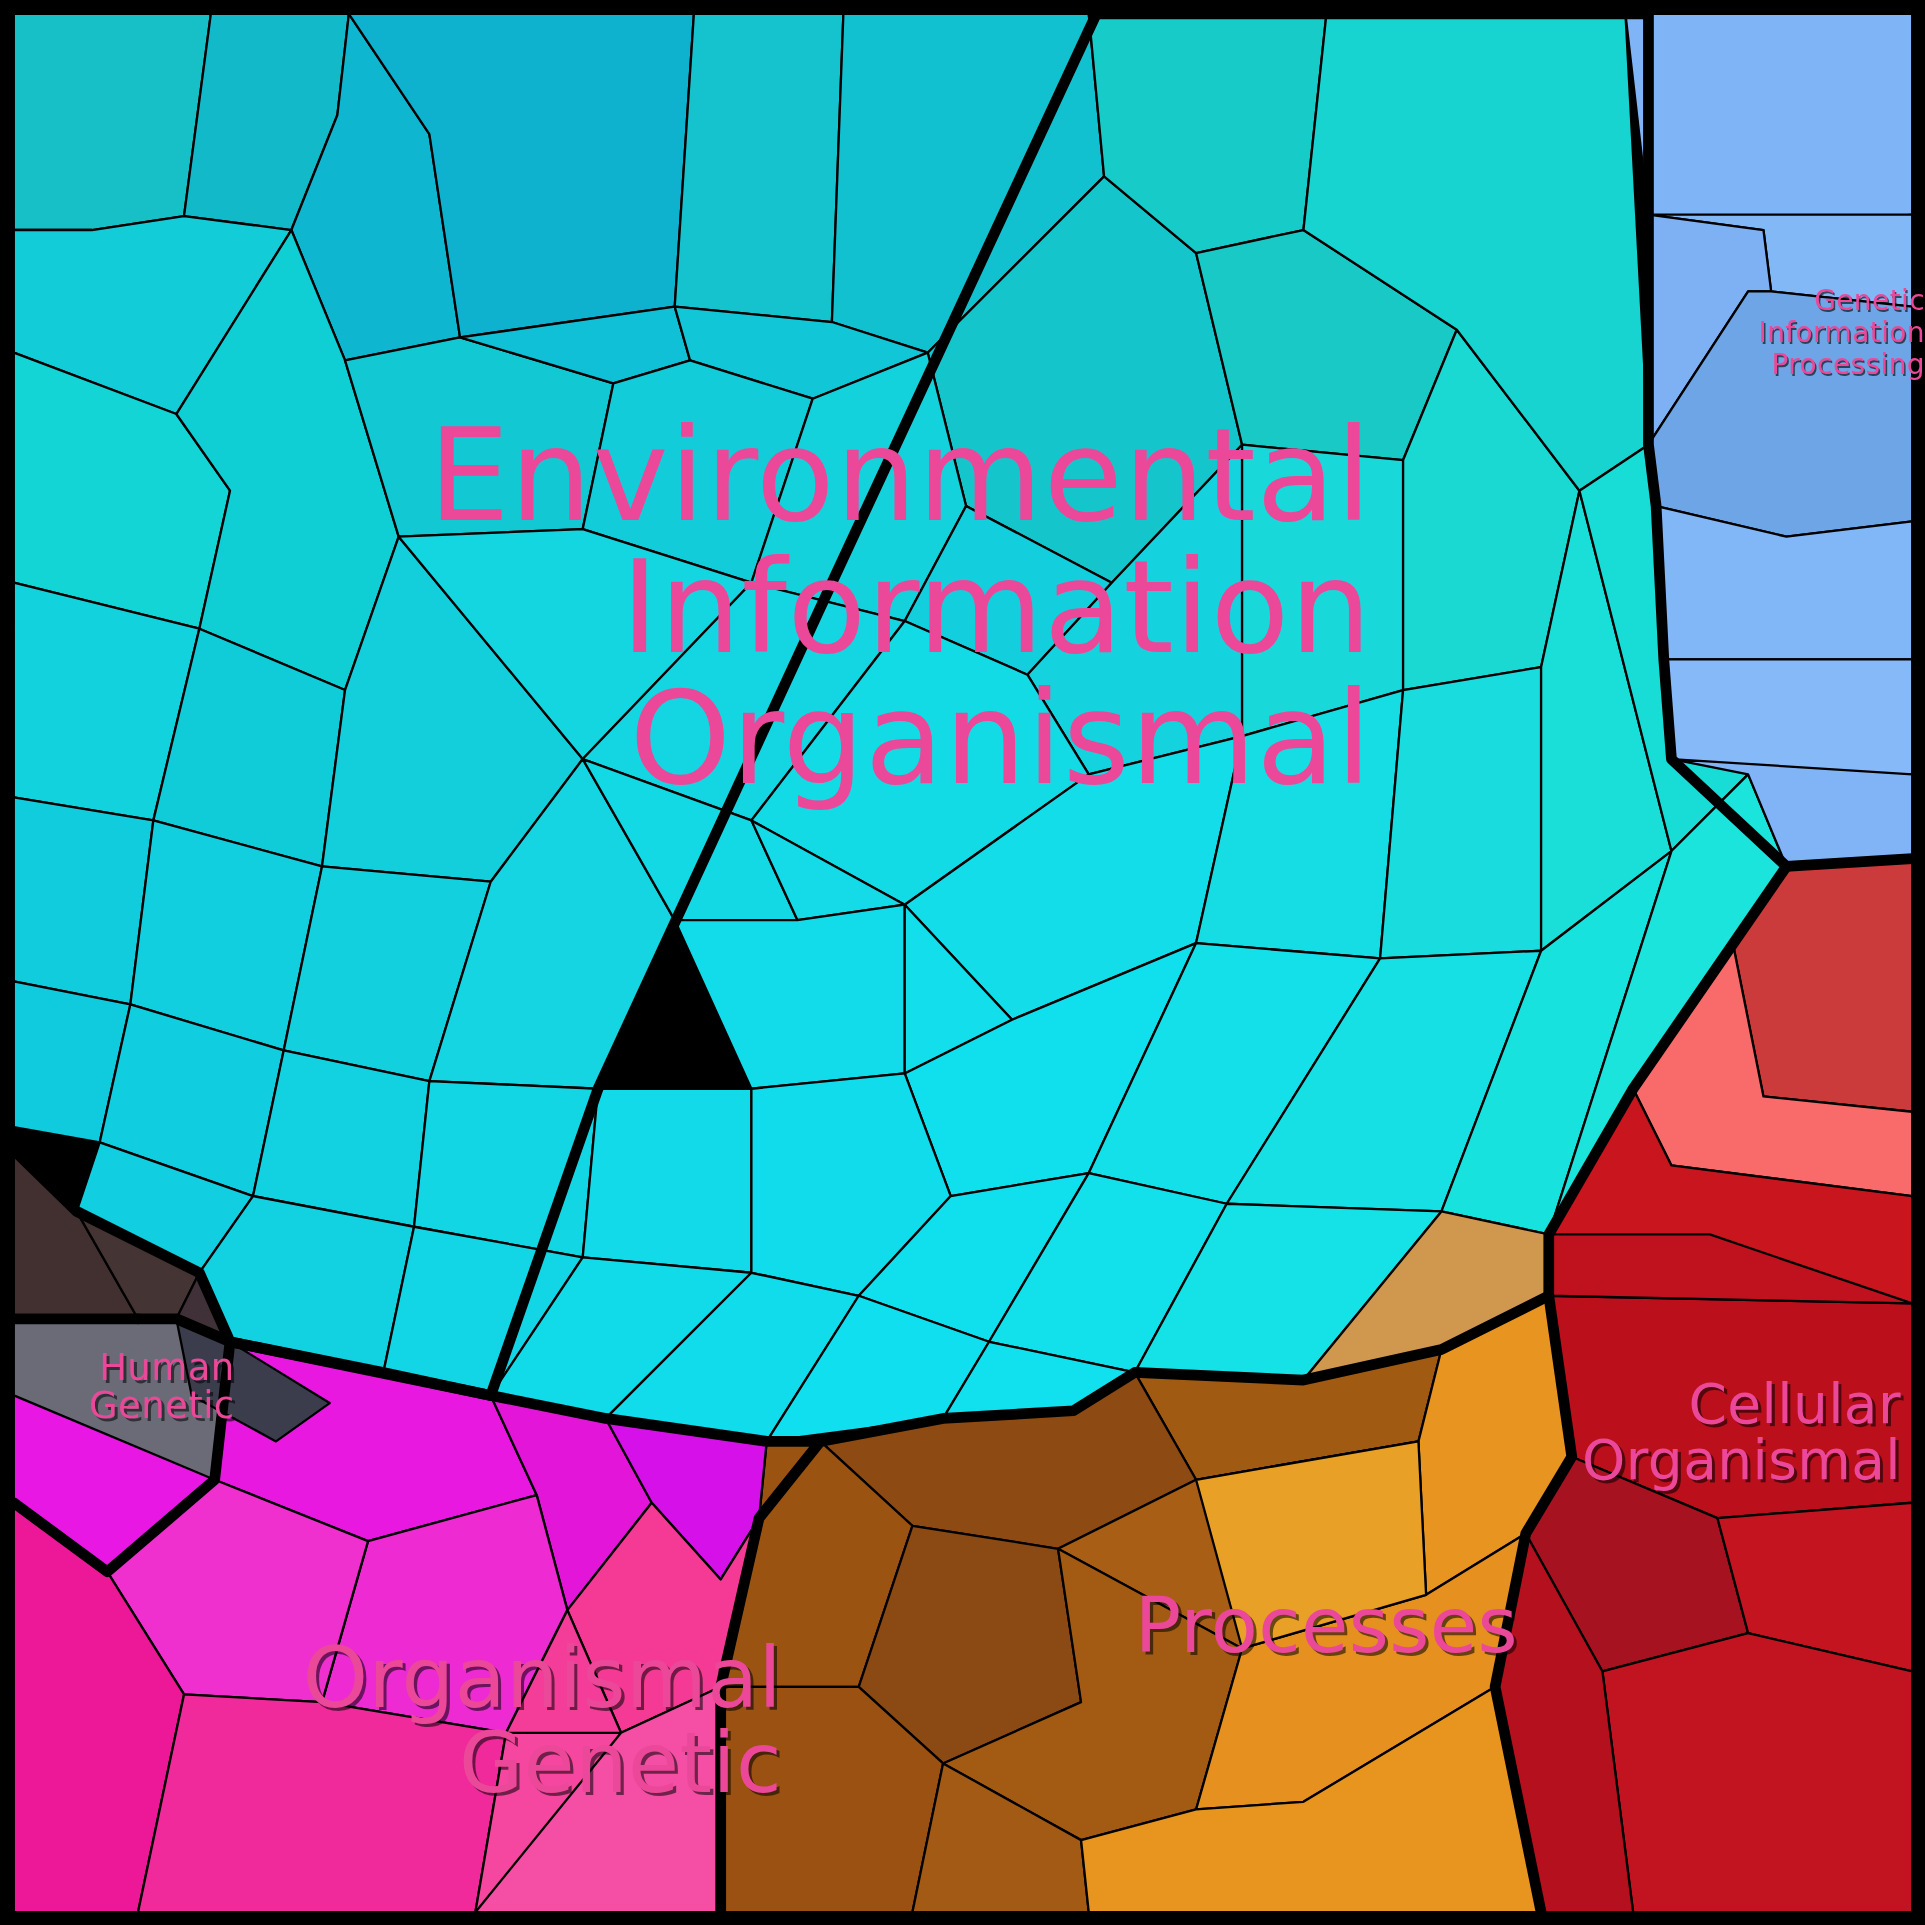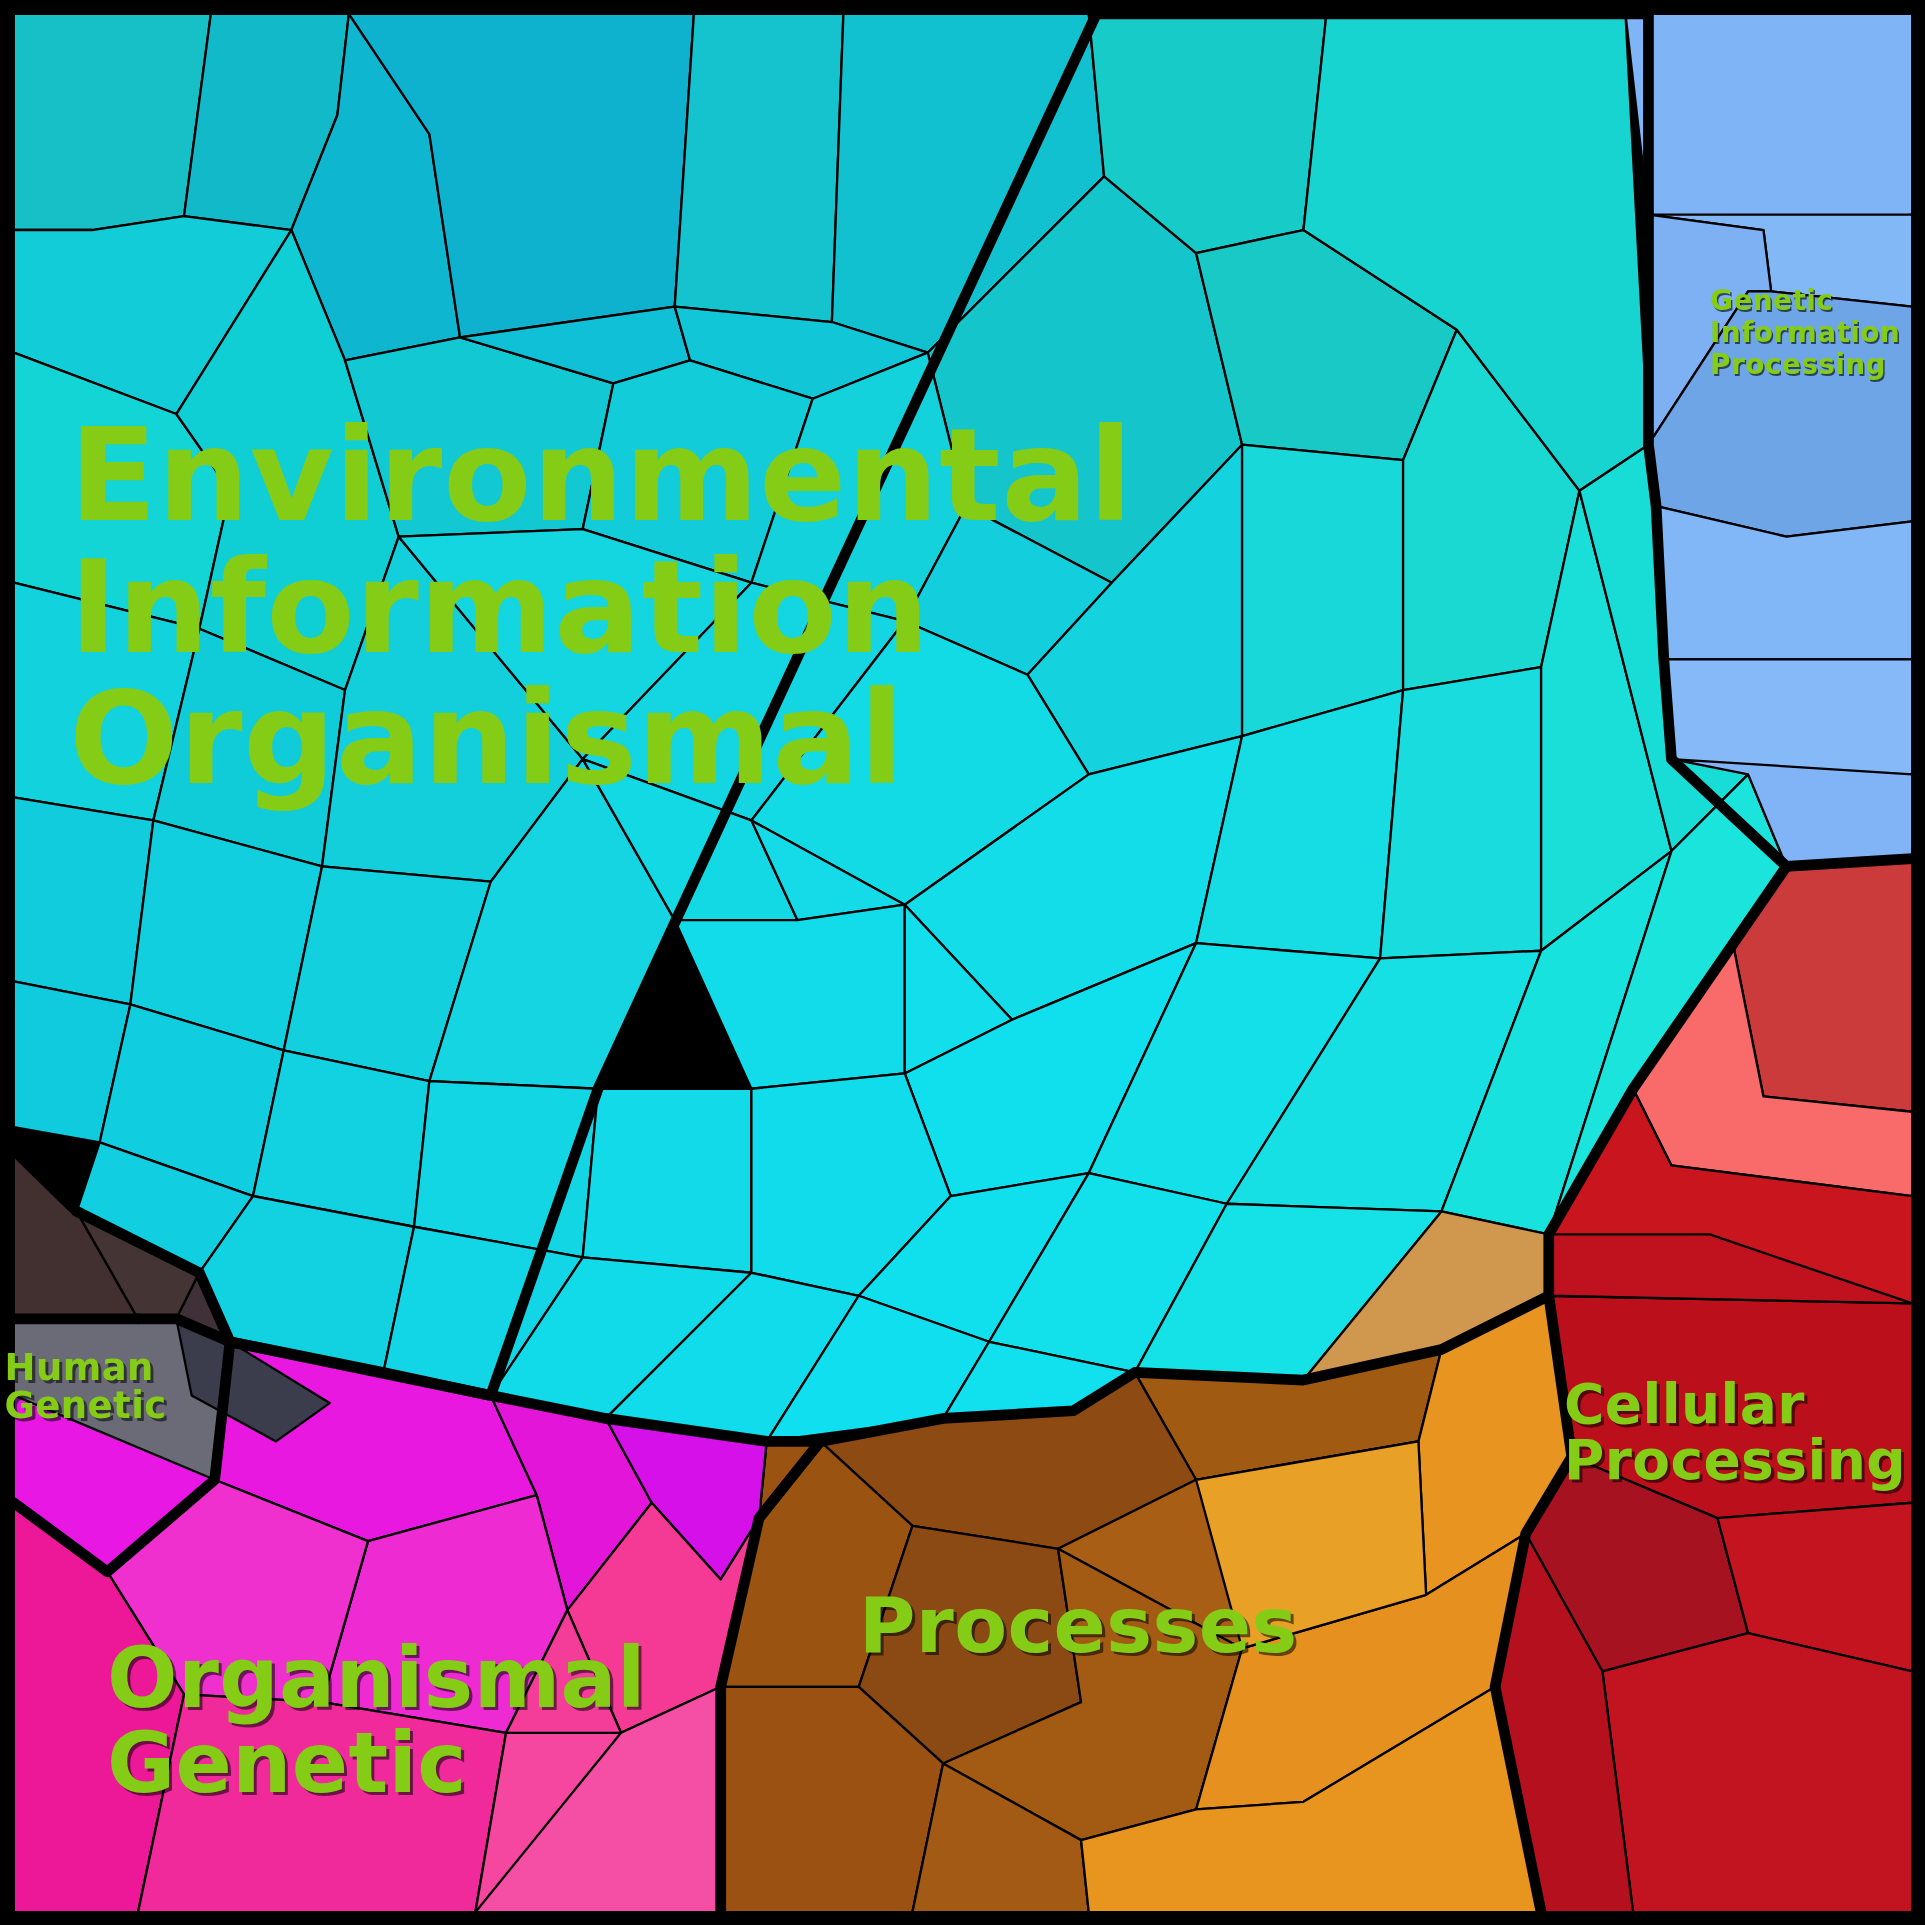--- a/index.html
+++ b/index.html
@@ -26,24 +26,24 @@
   }
   .label-layer {
     position: absolute;
     left: 0; top: 0;
     width: 1926px;
     height: 1926px;
     pointer-events: none;
   }
   .grp-label {
     position: absolute;
-    color: #84cc16;
+    color: #ec4899;
     font-family: "DejaVu Sans", sans-serif;
-    font-weight: bold;
-    text-align: left;
+    font-weight: normal;
+    text-align: right;
     line-height: 1.02;
     white-space: pre-line;
     letter-spacing: 0.4px;
   }
   .shadowed {
     text-shadow: 3.1px 3.1px 0 rgba(0,0,0,0.55);
   }
   .shadow-sm {
     text-shadow: 1.5px 1.5px 0 rgba(0,0,0,0.6);
   }
@@ -223,21 +223,21 @@
 
     <div class="grp-label" id="lbl-eip" style="left:69px; top:410px; width:1303px; font-size:129px;">Environmental
 Information
 Organismal</div>
 
     <div class="grp-label shadow-sm" id="lbl-gip" style="left:1710px; top:285px; width:215px; font-size:28px; line-height:1.14;">Genetic
 Information
 Processing</div>
 
     <div class="grp-label shadowed" id="lbl-cp" style="left:1564px; top:1376px; width:337px; font-size:55px;">Cellular
-Processing</div>
+Organismal</div>
 
     <div class="grp-label shadowed" id="lbl-met" style="left:859px; top:1587px; width:659px; font-size:77px;">Processes</div>
 
     <div class="grp-label shadowed" id="lbl-org" style="left:107px; top:1637px; width:675px; font-size:83px;">Organismal
 Genetic</div>
 
     <div class="grp-label shadowed" id="lbl-hd" style="left:4.6px; top:1349px; width:230px; font-size:37px;">Human
 Genetic</div>
 
   </div>

